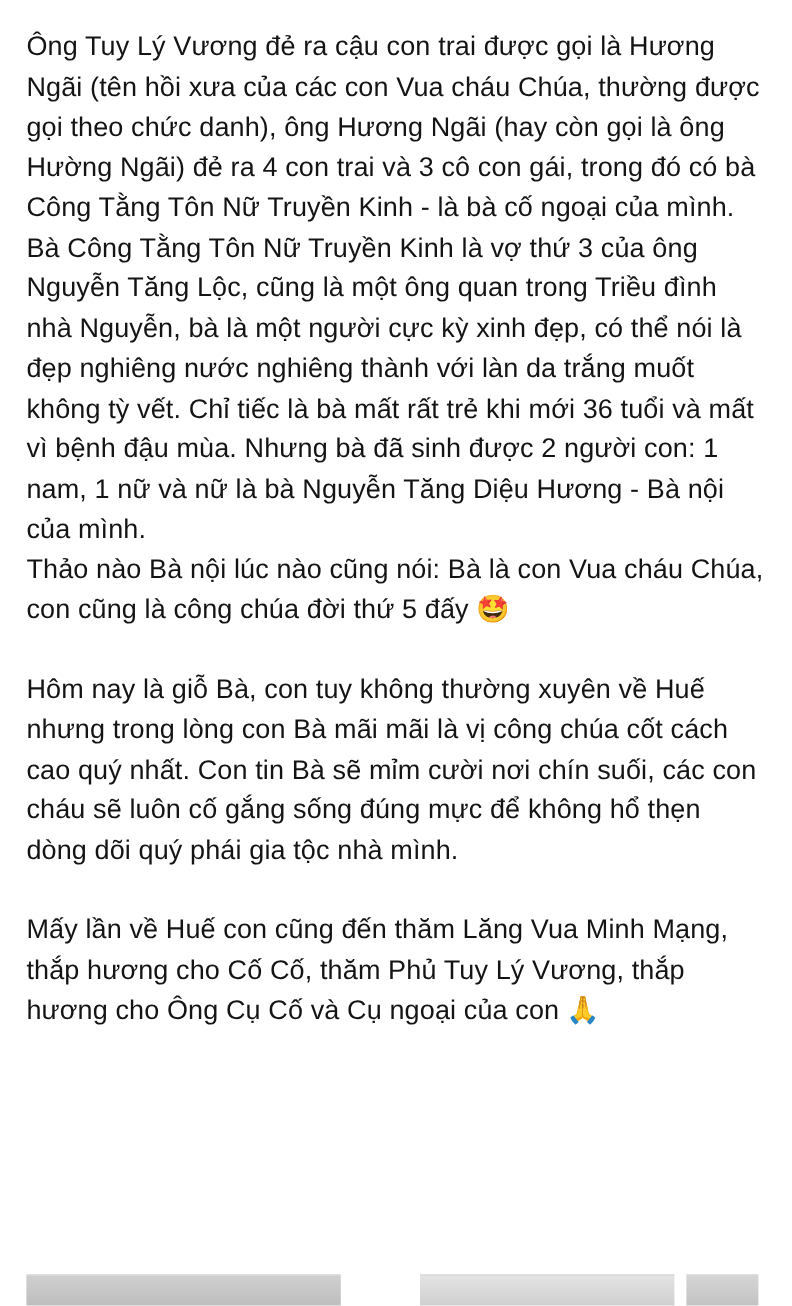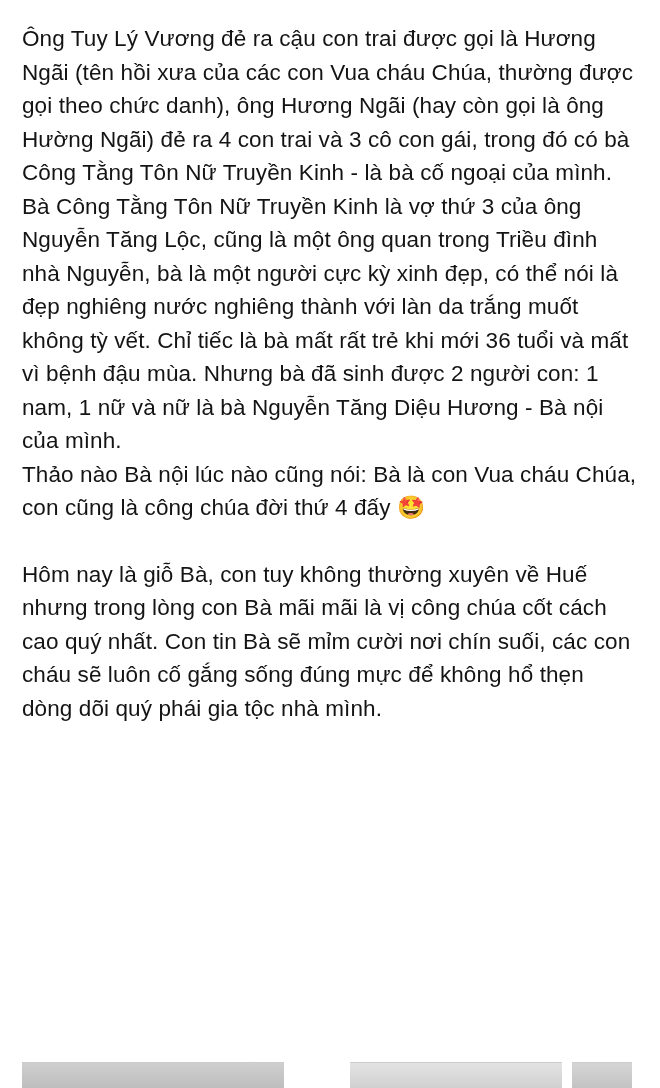--- a/index.html
+++ b/index.html
@@ -74,24 +74,25 @@
     background: linear-gradient(180deg, #d5d5d5 0%, #c2c2c2 100%);
   }
 </style>
 </head>
 <body>
 
 <div class="page">
 
   <div class="post-body">
     <p class="para">Ông Tuy Lý Vương đẻ ra cậu con trai được gọi là Hương Ngãi (tên hồi xưa của các con Vua cháu Chúa, thường được gọi theo chức danh), ông Hương Ngãi (hay còn gọi là ông Hường Ngãi) đẻ ra 4 con trai và 3 cô con gái, trong đó có bà Công Tằng Tôn Nữ Truyền Kinh - là bà cố ngoại của mình. Bà Công Tằng Tôn Nữ Truyền Kinh là vợ thứ 3 của ông Nguyễn Tăng Lộc, cũng là một ông quan trong Triều đình nhà Nguyễn, bà là một người cực kỳ xinh đẹp, có thể nói là đẹp nghiêng nước nghiêng thành với làn da trắng muốt không tỳ vết. Chỉ tiếc là bà mất rất trẻ khi mới 36 tuổi và mất vì bệnh đậu mùa. Nhưng bà đã sinh được 2 người con: 1 nam, 1 nữ và nữ là bà Nguyễn Tăng Diệu Hương - Bà nội của mình.</p>
-    <p class="para">Thảo nào Bà nội lúc nào cũng nói: Bà là con Vua cháu Chúa, con cũng là công chúa đời thứ 4 đấy 🤩</p>
+    <p class="para">Thảo nào Bà nội lúc nào cũng nói: Bà là con Vua cháu Chúa, con cũng là công chúa đời thứ 5 đấy 🤩</p>
     <div class="gap"></div>
     <p class="para">Hôm nay là giỗ Bà, con tuy không thường xuyên về Huế nhưng trong lòng con Bà mãi mãi là vị công chúa cốt cách cao quý nhất. Con tin Bà sẽ mỉm cười nơi chín suối, các con cháu sẽ luôn cố gắng sống đúng mực để không hổ thẹn dòng dõi quý phái gia tộc nhà mình.</p>
     <div class="gap"></div>
+    <p class="para">Mấy lần về Huế con cũng đến thăm Lăng Vua Minh Mạng, thắp hương cho Cố Cố, thăm Phủ Tuy Lý Vương, thắp hương cho Ông Cụ Cố và Cụ ngoại của con 🙏</p>
     <div class="gap"></div>
   </div>
 
   <div class="bottom-strip">
     <div class="thumb a"></div>
     <div class="thumb b"></div>
     <div class="thumb c"></div>
   </div>
 
 </div>

